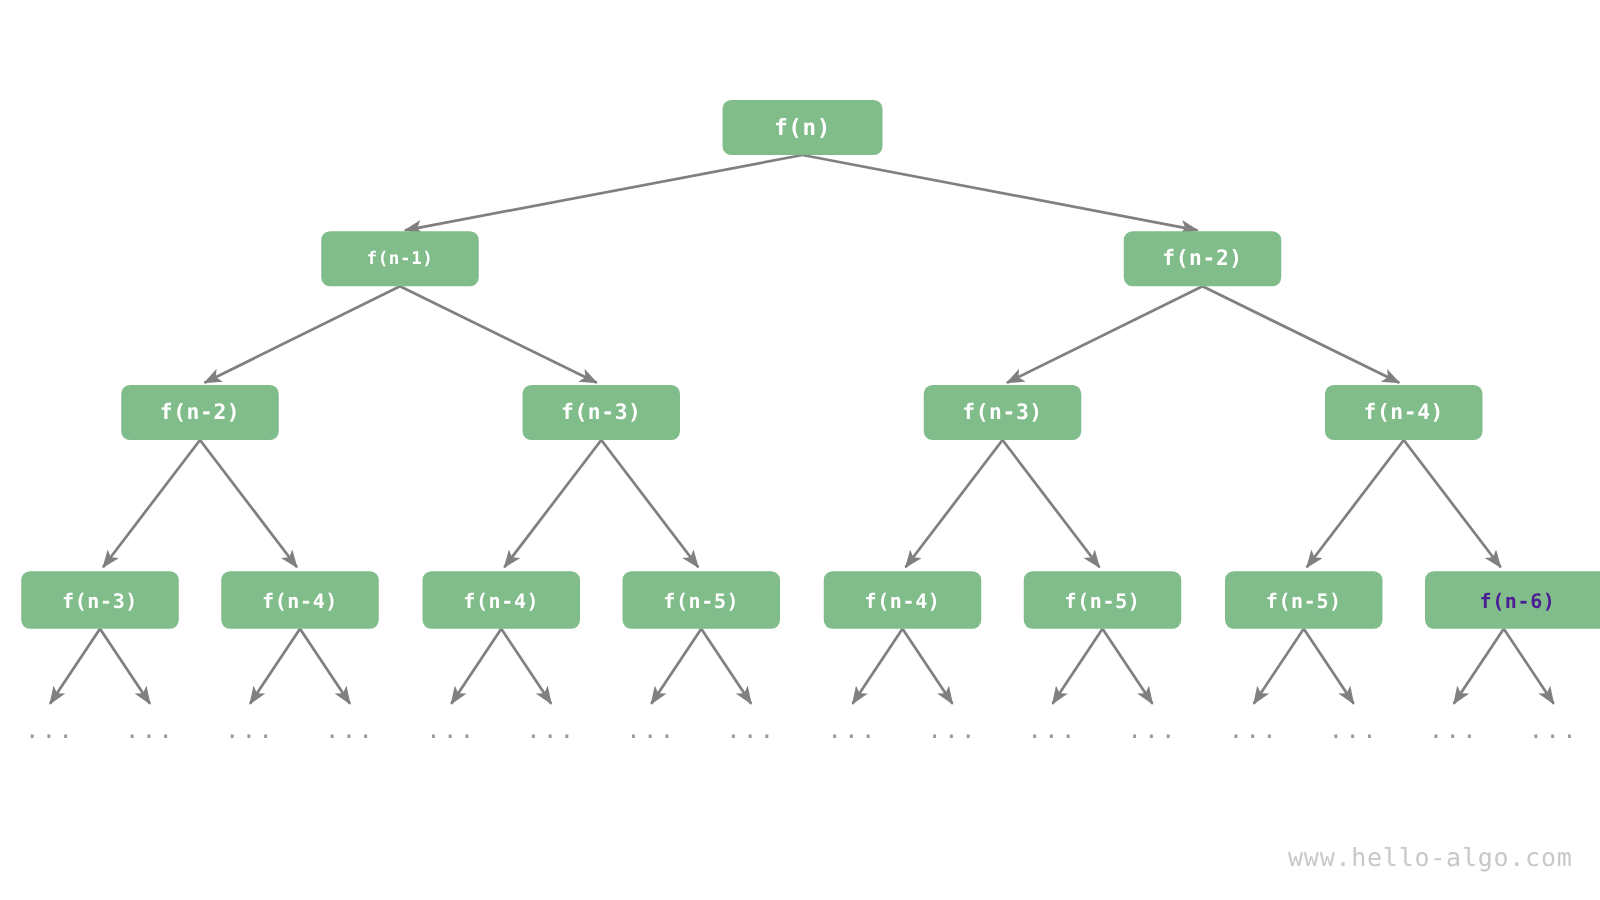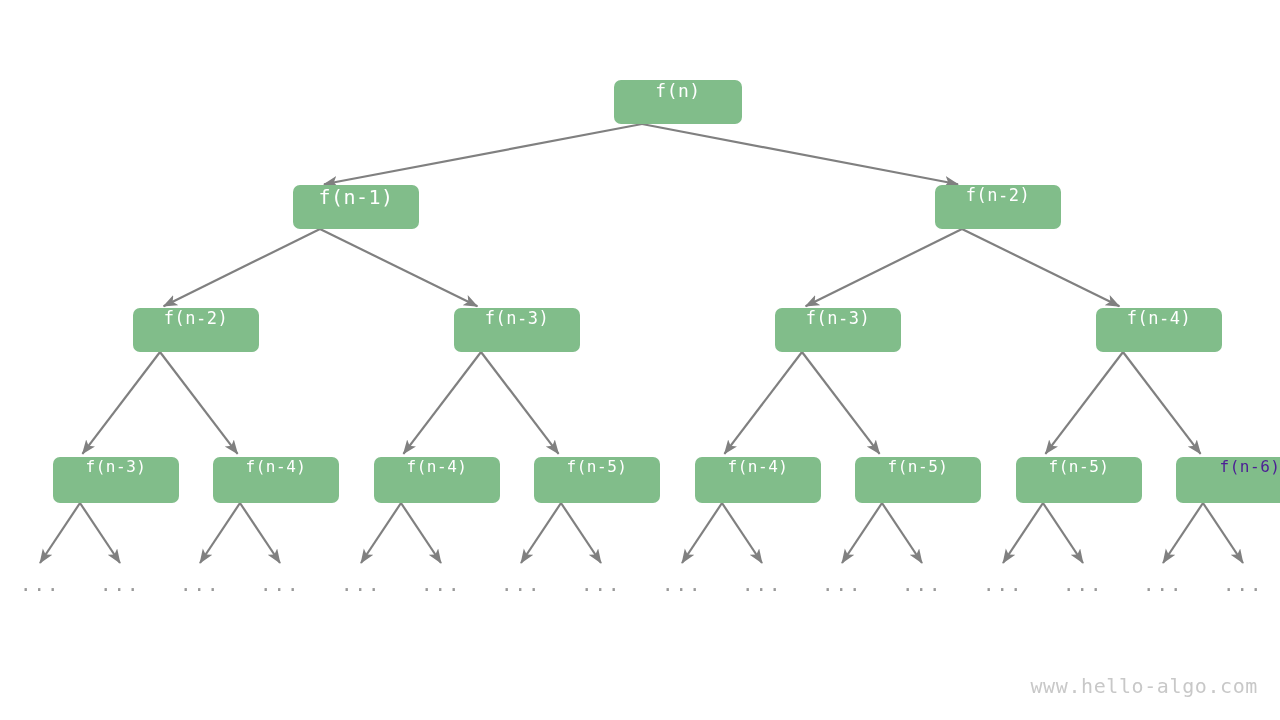--- a/index.html
+++ b/index.html
@@ -20,28 +20,28 @@
     top: 0;
     width: 1280px;
     height: 720px;
   }
   .node {
     position: absolute;
     background: #81bd8a;
     border-radius: 7px;
     color: #ffffff;
     display: flex;
+    align-items: center;
     justify-content: center;
     font-family: "DejaVu Sans Mono", "Liberation Mono", monospace;
-    font-weight: normal;
+    font-weight: bold;
     letter-spacing: 0.5px;
     box-sizing: border-box;
     user-select: none;
     z-index: 5;
-    margin-left: 36px;
   }
   .ellipsis {
     position: absolute;
     color: #9a9a9a;
     font-family: "DejaVu Sans Mono", "Liberation Mono", monospace;
     font-size: 19px;
     letter-spacing: 2px;
     line-height: 1;
     text-align: center;
     user-select: none;
@@ -99,21 +99,21 @@
       <line x1="1043" y1="503" x2="1083" y2="563" stroke="#808080" stroke-width="2.2" stroke-linecap="butt" marker-end="url(#arrowhead)"></line>
       <line x1="1203" y1="503" x2="1163" y2="563" stroke="#808080" stroke-width="2.2" stroke-linecap="butt" marker-end="url(#arrowhead)"></line>
       <line x1="1203" y1="503" x2="1243" y2="563" stroke="#808080" stroke-width="2.2" stroke-linecap="butt" marker-end="url(#arrowhead)"></line>
     </g>
 </svg>
 
 <div id="node-layer">
     <div class="node" style="left: 578px; top: 80px; width: 128px; height: 44px; background: rgb(129, 189, 138); color: rgb(255, 255, 255); font-size: 18px;">
       <span>f(n)</span>
     </div>
-    <div class="node" style="left: 257px; top: 185px; width: 126px; height: 44px; background: rgb(129, 189, 138); color: rgb(255, 255, 255); font-size: 20px;">
+    <div class="node" style="left: 257px; top: 185px; width: 126px; height: 44px; background: rgb(129, 189, 138); color: rgb(255, 255, 255); font-size: 14px;">
       <span>f(n-1)</span>
     </div>
     <div class="node" style="left: 899px; top: 185px; width: 126px; height: 44px; background: rgb(129, 189, 138); color: rgb(255, 255, 255); font-size: 17px;">
       <span>f(n-2)</span>
     </div>
     <div class="node" style="left: 97px; top: 308px; width: 126px; height: 44px; background: rgb(129, 189, 138); color: rgb(255, 255, 255); font-size: 17px;">
       <span>f(n-2)</span>
     </div>
     <div class="node" style="left: 418px; top: 308px; width: 126px; height: 44px; background: rgb(129, 189, 138); color: rgb(255, 255, 255); font-size: 17px;">
       <span>f(n-3)</span>

